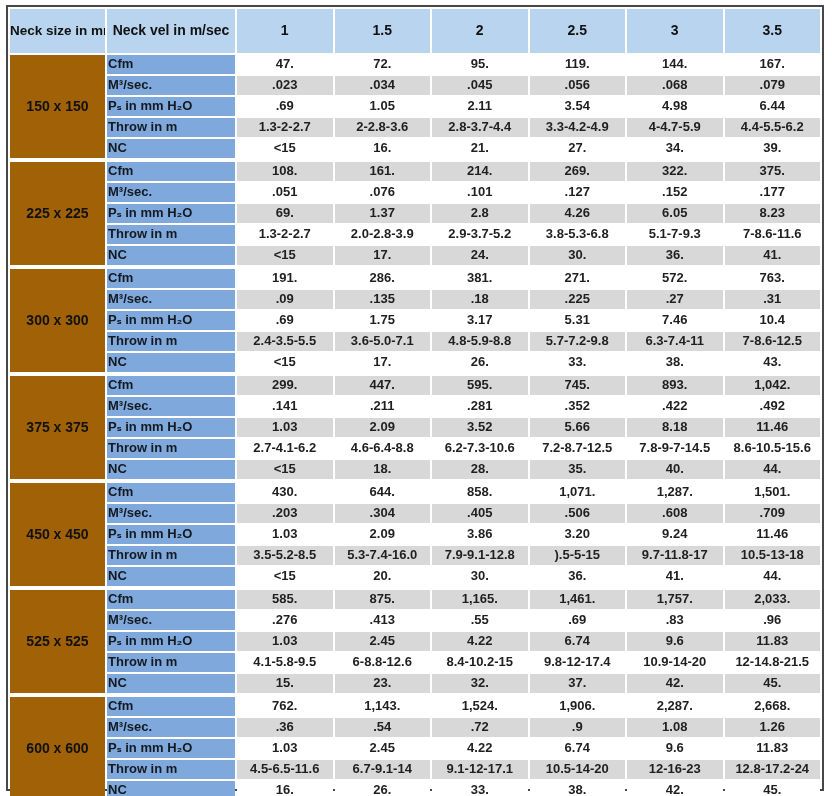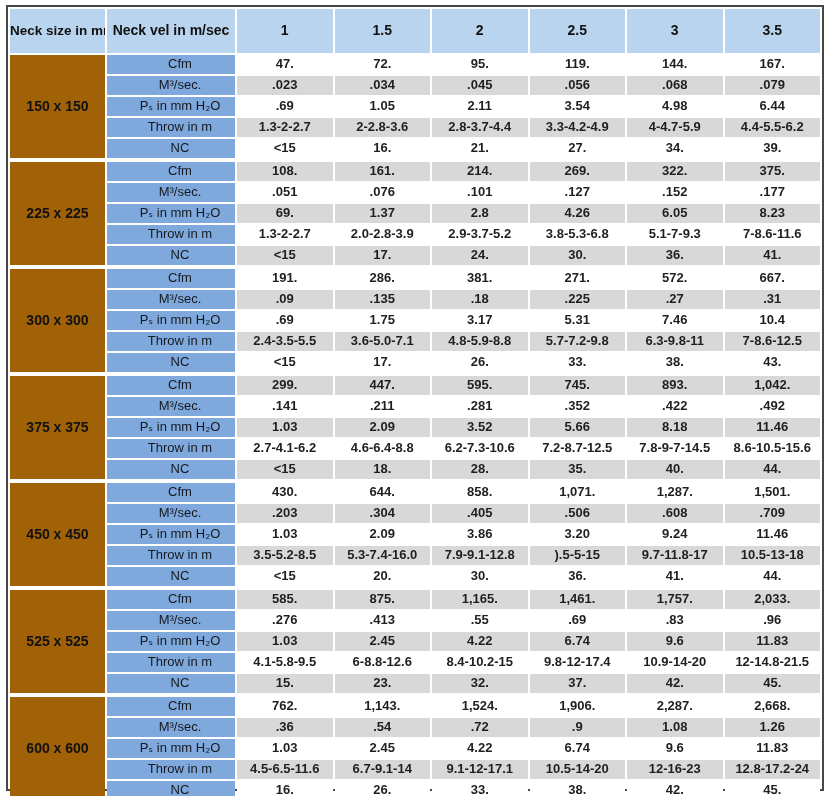--- a/index.html
+++ b/index.html
@@ -49,23 +49,23 @@
     color: #111111;
   }
   thead th.corner { font-size: 13.5px; }
   td.size {
     background: #a16207;
     font-size: 14px;
     color: #111111;
   }
   td.label {
     background: #7fa9dc;
-    text-align: center;
-    padding-left: 18px;
-    font-weight: normal;
+    text-align: left;
+    padding-left: 1px;
+    font-weight: bold;
     font-size: 13px;
     color: #14191f;
   }
   td.data { height: 19px; }
   tr.stripe-white td.data { background: #ffffff; }
   tr.stripe-gray  td.data { background: #d8d8d8; }
   tr.group-start td { border-top: 2px solid #ffffff; }
 </style>
 </head>
 <body>
@@ -188,21 +188,21 @@
           <td class="data">41.</td>
         </tr>
         <tr class="stripe-white group-start">
           <td class="size" rowspan="5">300 x 300</td>
           <td class="label">Cfm</td>
           <td class="data">191.</td>
           <td class="data">286.</td>
           <td class="data">381.</td>
           <td class="data">271.</td>
           <td class="data">572.</td>
-          <td class="data">667.</td>
+          <td class="data">763.</td>
         </tr>
         <tr class="stripe-gray">
           <td class="label">M³/sec.</td>
           <td class="data">.09</td>
           <td class="data">.135</td>
           <td class="data">.18</td>
           <td class="data">.225</td>
           <td class="data">.27</td>
           <td class="data">.31</td>
         </tr>
@@ -214,21 +214,21 @@
           <td class="data">5.31</td>
           <td class="data">7.46</td>
           <td class="data">10.4</td>
         </tr>
         <tr class="stripe-gray">
           <td class="label">Throw in m</td>
           <td class="data">2.4-3.5-5.5</td>
           <td class="data">3.6-5.0-7.1</td>
           <td class="data">4.8-5.9-8.8</td>
           <td class="data">5.7-7.2-9.8</td>
-          <td class="data">6.3-9.8-11</td>
+          <td class="data">6.3-7.4-11</td>
           <td class="data">7-8.6-12.5</td>
         </tr>
         <tr class="stripe-white">
           <td class="label">NC</td>
           <td class="data">&lt;15</td>
           <td class="data">17.</td>
           <td class="data">26.</td>
           <td class="data">33.</td>
           <td class="data">38.</td>
           <td class="data">43.</td>

